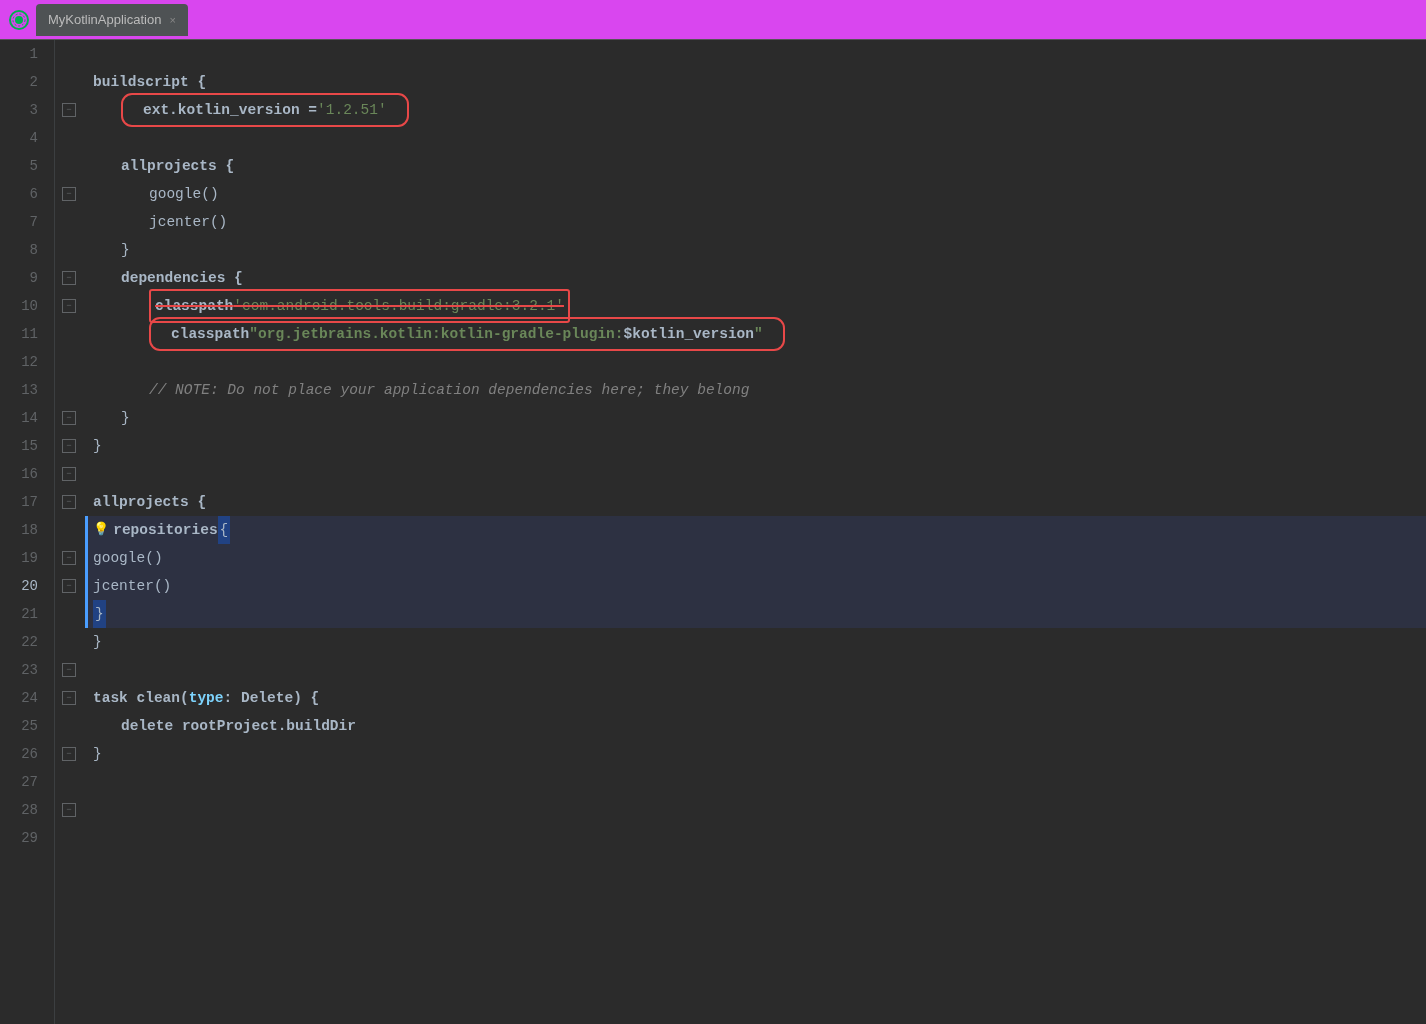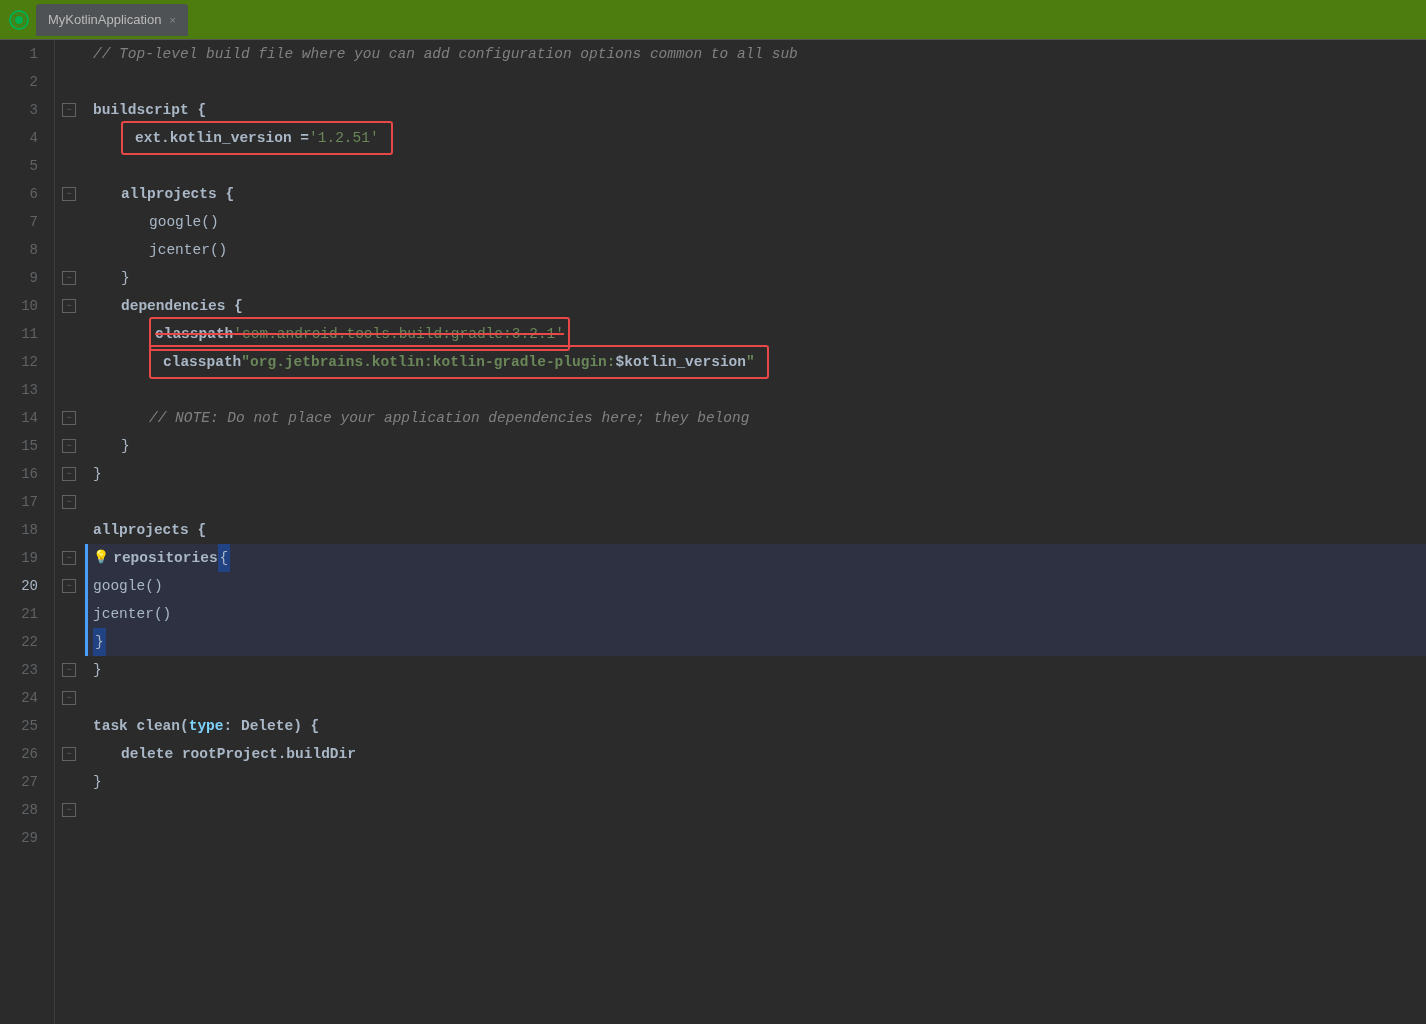--- a/index.html
+++ b/index.html
@@ -13,21 +13,21 @@
       background: #2b2b2b;
       width: 1426px;
       min-height: 1024px;
       overflow: hidden;
     }
 
     
     .title-bar {
       display: flex;
       align-items: center;
-      background: #4d7c0f;
+      background: #d946ef;
       height: 40px;
       padding: 0 8px;
       border-bottom: 1px solid #555;
     }
 
     .app-icon {
       width: 22px;
       height: 22px;
       margin-right: 6px;
       display: flex;
@@ -128,22 +128,22 @@
     .c-keyword { color: #7dd3fc; font-weight: bold; }
     .c-string-single { color: #6a8759; }
     .c-string-double { color: #6a8759; font-weight: bold; }
     .c-function { color: #a9b7c6; }
     .c-variable { color: #a9b7c6; font-weight: bold; }
     .c-bracket { color: #a9b7c6; }
 
     
     .box-red {
       border: 2px solid #e84848;
-      border-radius: 3px;
-      padding: 1px 12px;
+      border-radius: 11px;
+      padding: 1px 20px;
       display: inline-flex;
       align-items: center;
     }
 
     .box-red-strikethrough {
       border: 2px solid #e84848;
       border-radius: 3px;
       padding: 1px 4px;
       display: inline-flex;
       align-items: center;
@@ -297,23 +297,20 @@
         </div>
        <div class="gutter-cell"></div>
        <div class="gutter-cell">
           <span class="fold-icon">−</span>
         </div>
        <div class="gutter-cell"></div>
     </div>
 
     <div class="code-content">
 
-      <div class="code-line indent-0">
-        <span class="c-comment">// Top-level build file where you can add configuration options common to all sub</span>
-      </div>
 
       <div class="code-line indent-0">&nbsp;</div>
 
       <div class="code-line indent-0">
         <span class="c-variable">buildscript {</span>
       </div>
 
       <div class="code-line indent-1">
         <span class="box-red">
           <span class="c-variable">ext.kotlin_version = </span>

